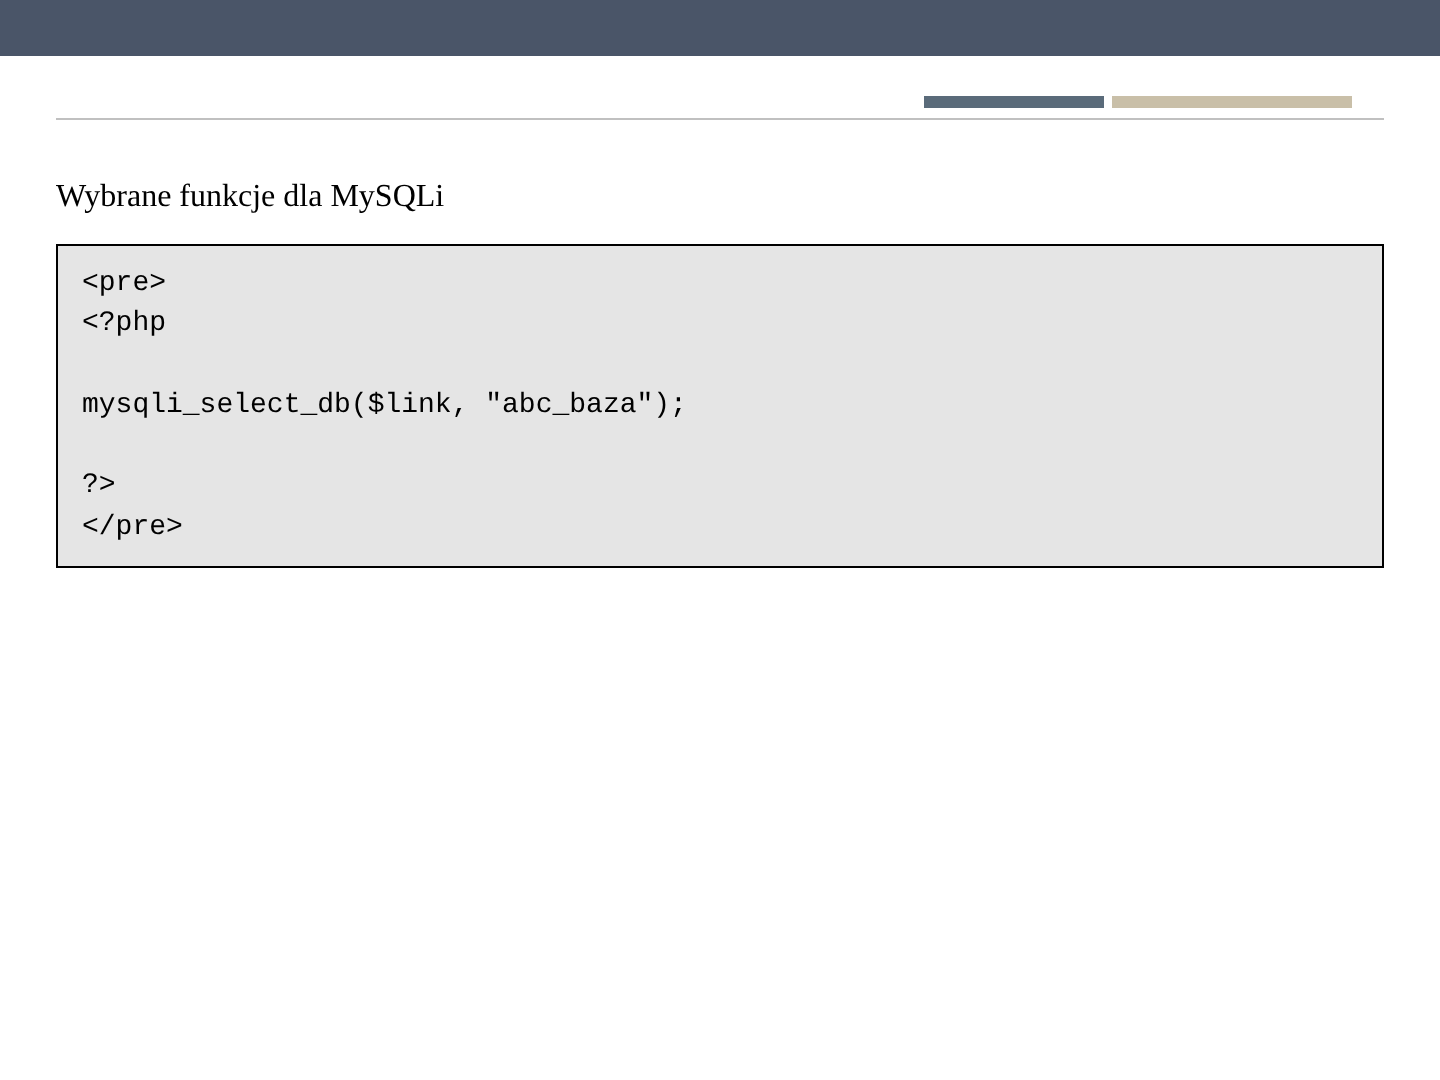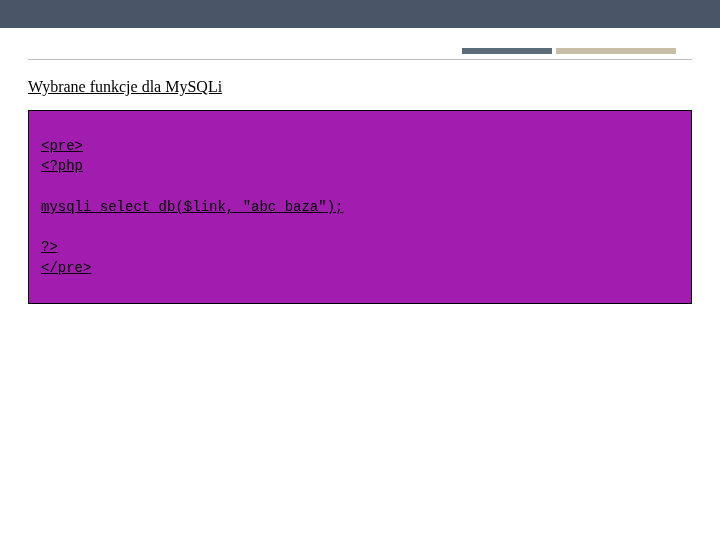--- a/index.html
+++ b/index.html
@@ -37,24 +37,23 @@
   .thin-line {
     position: absolute;
     top: 59px;
     left: 28px;
     right: 28px;
     height: 1px;
     background: #c0c0c0;
   }
   .content {
     position: absolute;
-    top: 78px;
+    top: 90px;
     left: 28px;
     right: 28px;
-    text-decoration: underline;
   }
   .section-title {
     font-family: Georgia, serif;
     font-size: 16px;
     color: #000;
     margin-bottom: 14px;
   }
   .func-box {
     border: 3px solid #000;
     background: #f2f2f2;
@@ -62,22 +61,22 @@
     margin-bottom: 18px;
   }
   .func-name {
     font-family: "Courier New", monospace;
     font-weight: bold;
     font-size: 22px;
     color: #000;
   }
   .code-box {
     border: 1px solid #000;
-    background: #a21caf;
-    padding: 25px 12px;
+    background: #e5e5e5;
+    padding: 9px 12px;
   }
   .code-text {
     font-family: "Courier New", monospace;
     font-size: 14px;
     color: #000;
     white-space: pre;
     line-height: 1.45;
   }
 </style>
 </head>

